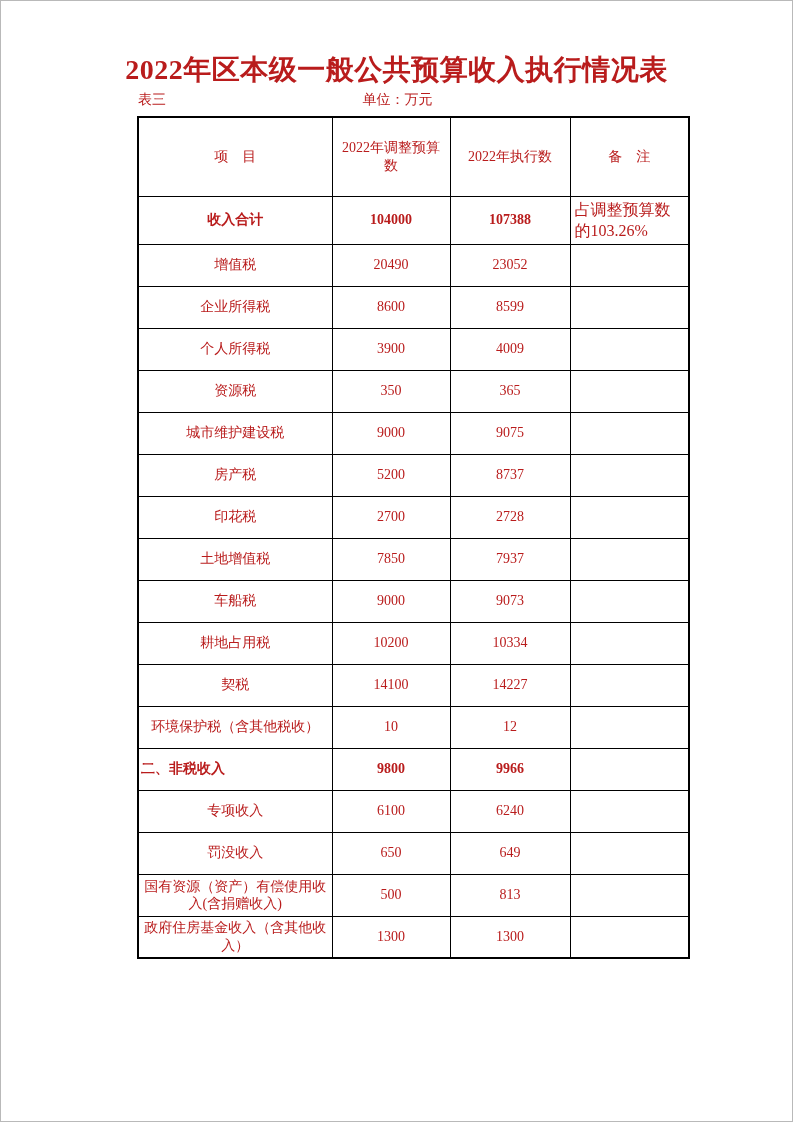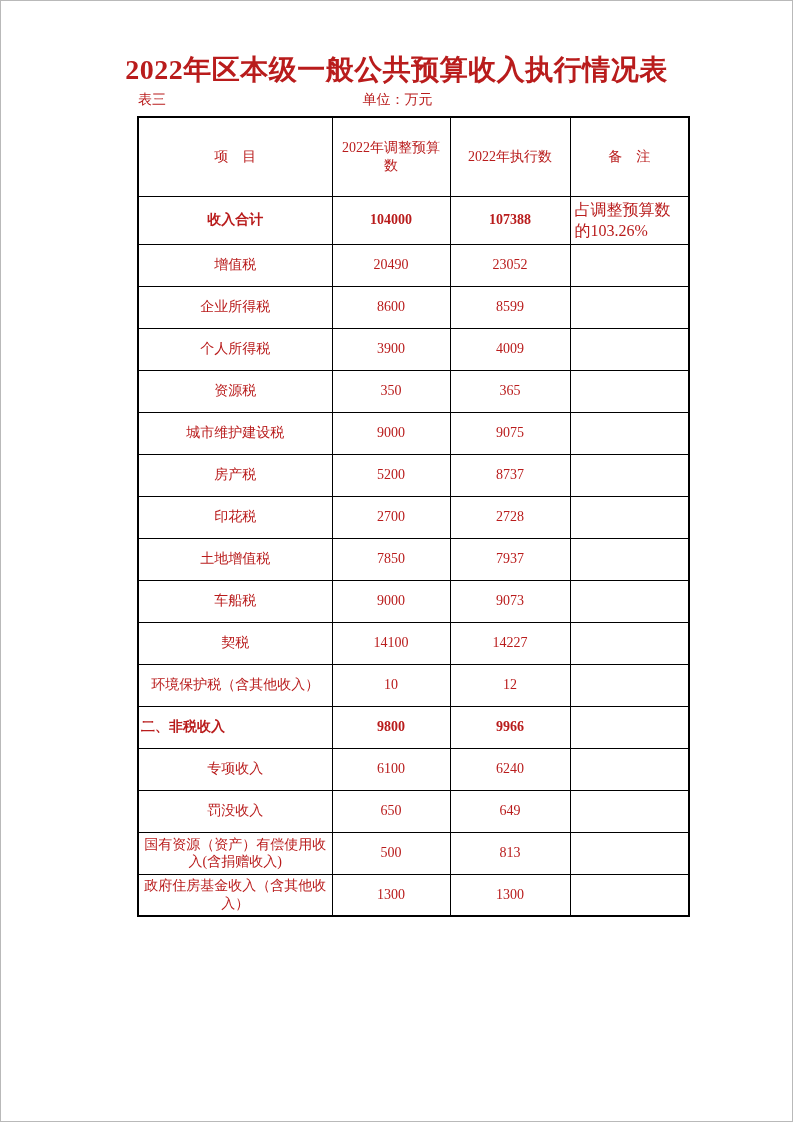--- a/index.html
+++ b/index.html
@@ -173,27 +173,33 @@
           <td class="cell-actual">7937</td>
           <td class="cell-note"></td>
         </tr>
         <tr class="row-item">
           <td class="cell-item">车船税</td>
           <td class="cell-budget">9000</td>
           <td class="cell-actual">9073</td>
           <td class="cell-note"></td>
         </tr>
         <tr class="row-item">
+          <td class="cell-item">耕地占用税</td>
+          <td class="cell-budget">10200</td>
+          <td class="cell-actual">10334</td>
+          <td class="cell-note"></td>
+        </tr>
+        <tr class="row-item">
           <td class="cell-item">契税</td>
           <td class="cell-budget">14100</td>
           <td class="cell-actual">14227</td>
           <td class="cell-note"></td>
         </tr>
         <tr class="row-item">
-          <td class="cell-item">环境保护税（含其他收入）</td>
+          <td class="cell-item">环境保护税（含其他税收）</td>
           <td class="cell-budget">10</td>
           <td class="cell-actual">12</td>
           <td class="cell-note"></td>
         </tr>
         <tr class="row-section">
           <td class="cell-item">二、非税收入</td>
           <td class="cell-budget">9800</td>
           <td class="cell-actual">9966</td>
           <td class="cell-note"></td>
         </tr>

